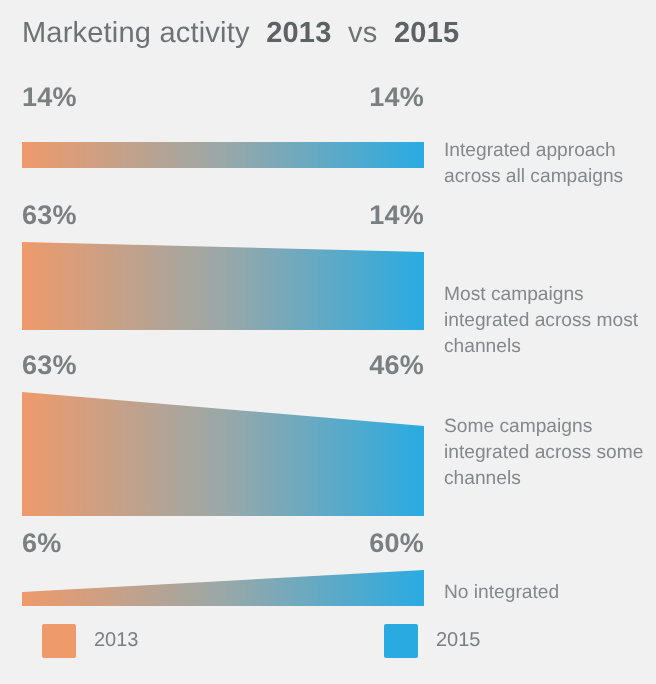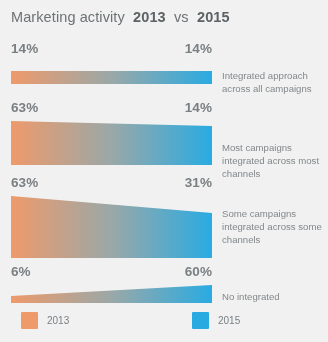--- a/index.html
+++ b/index.html
@@ -138,21 +138,21 @@
         </defs>
         <polygon points="0,0 201,5 201,44 0,44" fill="url(#g2)"></polygon>
       </svg>
     </div>
 
     <div class="desc" style="top:142px">Most campaigns integrated across most channels</div>
   </div>
 
   <div class="band">
     <span class="pct left" style="top:175px">63%</span>
-    <span class="pct right" style="top:175px">31%</span>
+    <span class="pct right" style="top:175px">46%</span>
 
     <div class="bar-wrap" style="top:196px;height:62px">
       <svg viewBox="0 0 201 62" preserveAspectRatio="none">
         <defs>
           <linearGradient id="g3" x1="0" y1="0" x2="1" y2="0">
             <stop offset="0%" stop-color="#ee9a6b"></stop>
             <stop offset="50%" stop-color="#9aa8a8"></stop>
             <stop offset="100%" stop-color="#29abe2"></stop>
           </linearGradient>
         </defs>

